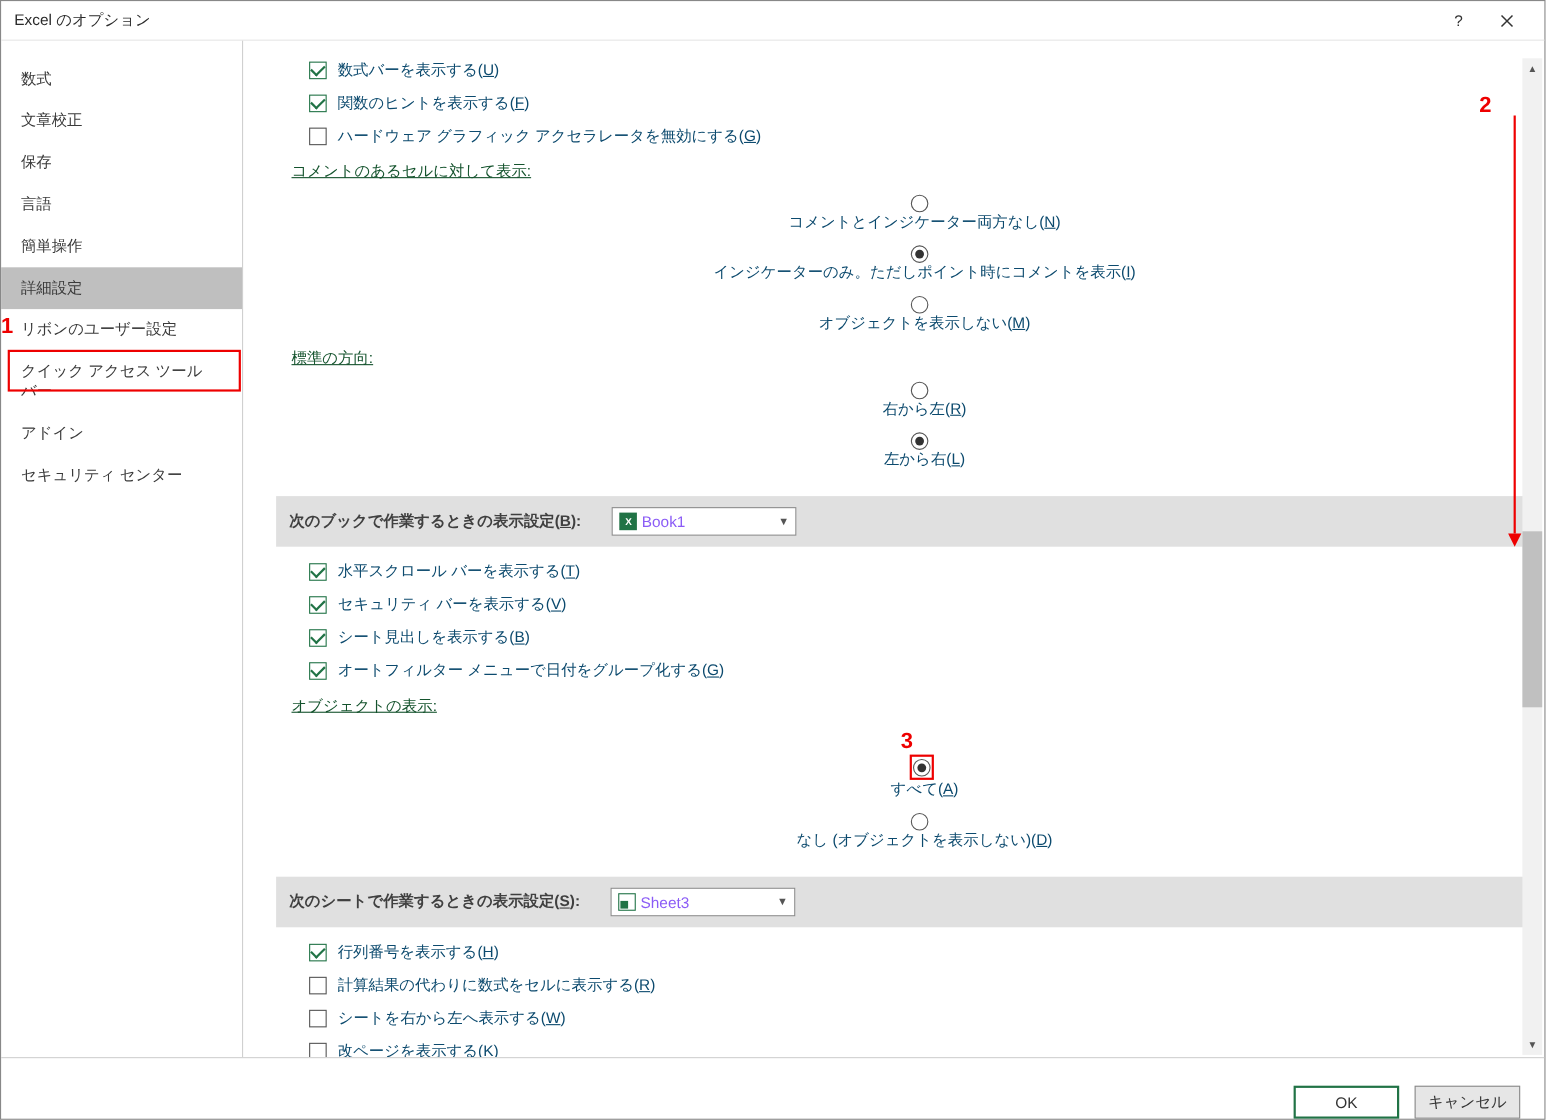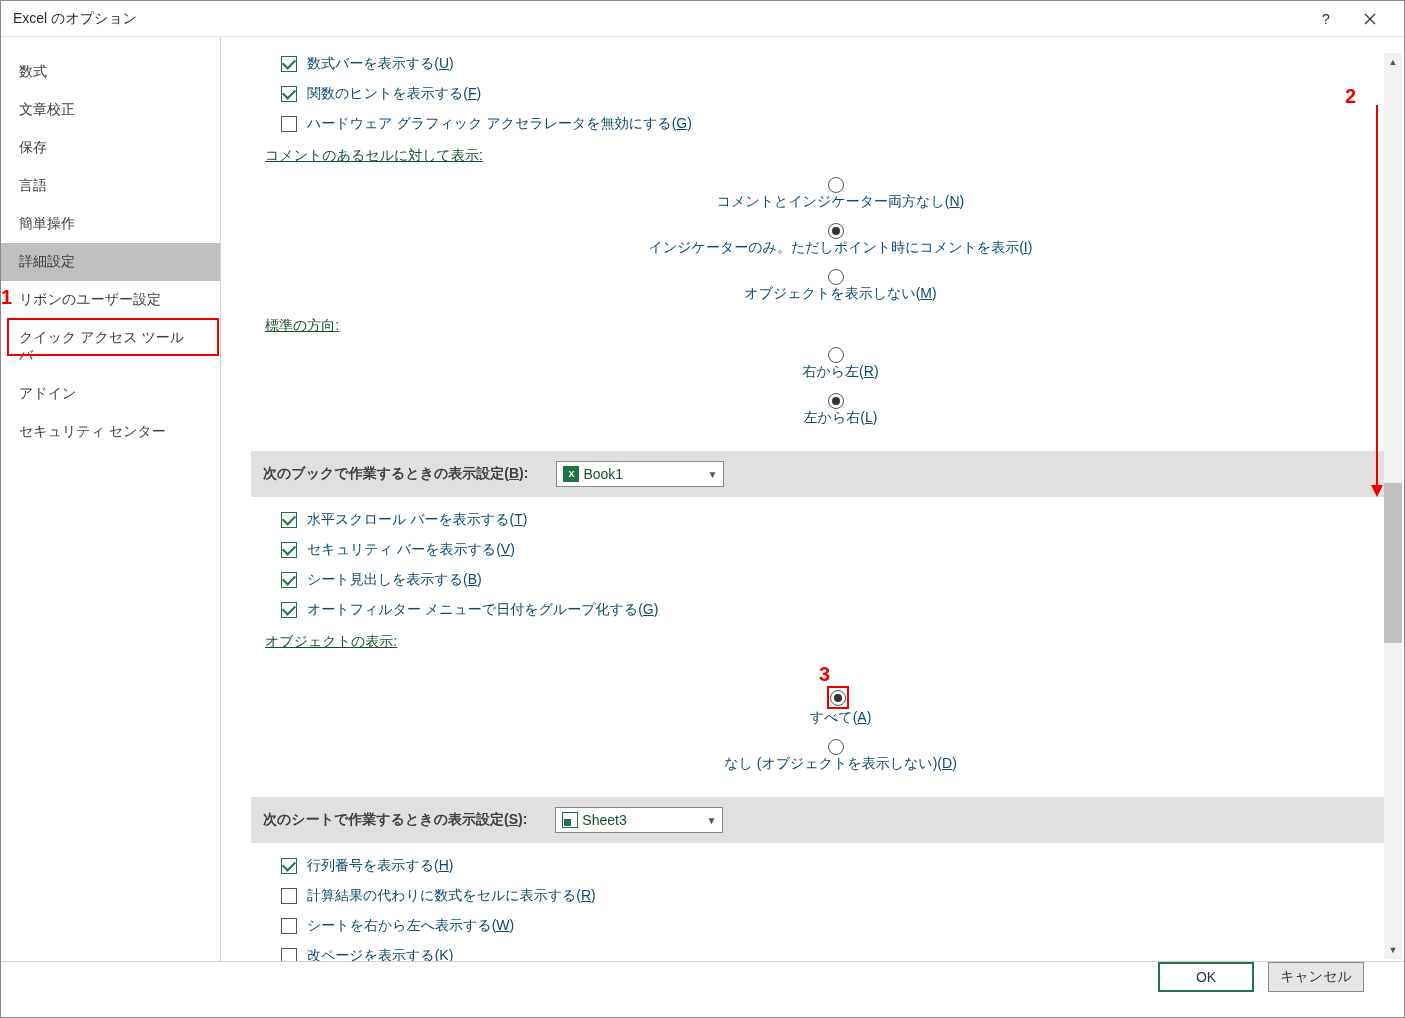--- a/index.html
+++ b/index.html
@@ -25,31 +25,31 @@
 .chk.checked::after { content:""; width:10px; height:6px; border-left:2px solid #217346; border-bottom:2px solid #217346; transform: rotate(-45deg) translate(1px,-1px); }
 .radio { width:16px; height:16px; border:1px solid #555; border-radius:50%; margin-right:10px; display:inline-flex; align-items:center; justify-content:center; flex-shrink:0; }
 .radio.sel::after { content:""; width:8px; height:8px; border-radius:50%; background:#333; }
 label.lbl { color:#0c4a6e; }
 label.lbl u { text-decoration: underline; }
 .indent1 { padding-left: 30px; }
 .indent2 { padding-left: 44px; flex-direction: column; }
 .subhead { color:#14532d; padding:8px 0 6px 14px;text-decoration:underline; }
 .section-h { background:#e0e0e0; margin: 18px 0 8px 0; padding:10px 12px; display:flex; align-items:center; gap:28px; font-weight:bold; color:#404040; }
 .dropdown { display:inline-flex; align-items:center; border:1px solid #8a8a8a; background:#fff; height:26px; width:168px; padding:0 6px; font-weight:normal; }
-.dropdown .dd-txt { flex:1; color:#14532d; }
+.dropdown .dd-txt { flex:1; color:#8b5cf6; }
 .dropdown .dd-arrow { font-size:10px; color:#555; }
 .xl-icon { width:16px; height:16px; background:#217346; color:#fff; font-size:9px; font-weight:bold; display:inline-flex; align-items:center; justify-content:center; margin-right:4px; }
 .sh-icon { width:16px; height:16px; background:#fff; border:1px solid #217346; display:inline-flex; align-items:center; justify-content:center; margin-right:4px; position:relative; }
 .sh-icon::after { content:""; position:absolute; width:7px; height:7px; background:#217346; bottom:1px; left:1px; }
 .scrollbar { position:absolute; top:16px; right:2px; width:18px; bottom:2px; background:#f1f1f1; }
 .sb-btn { width:18px; height:18px; display:flex; align-items:center; justify-content:center; font-size:9px; color:#555; cursor:pointer; }
 .sb-thumb { width:18px; height:160px; background:#c0c0c0; position:absolute; top:430px; }
 .arrow-line { position:absolute; right:26px; top:68px; width:2px; height:380px; background:#e00; }
 .arrow-head::after { content:""; position:absolute; border-left:6px solid transparent; border-right:6px solid transparent; border-top:12px solid #e00; bottom:-12px; left:-5px; }
-.footer { height:56px; border-top:1px solid #d0d0d0; display:flex; align-items:flex-start; justify-content:flex-end; gap:14px; padding:0 40px; }
+.footer { height:56px; border-top:1px solid #d0d0d0; display:flex; align-items:flex-end; justify-content:flex-end; gap:14px; padding:0 22px; }
 .btn-f { width:96px; height:30px; border:1px solid #8a8a8a; background:#e6e6e6; display:flex; align-items:center; justify-content:center; color:#333; cursor:pointer; }
 .btn-f.ok { border:2px solid #217346; background:#fff; }
 .hl3box { border:2px solid #e00; display:inline-block; padding:1px; margin-right:6px; }
 .num3 { color:#e00; font-weight:bold; font-size:20px; margin-right:6px; margin-left:-26px; }
 </style>
 </head>
 <body>
 
 <div class="dialog">
   <div class="titlebar">

